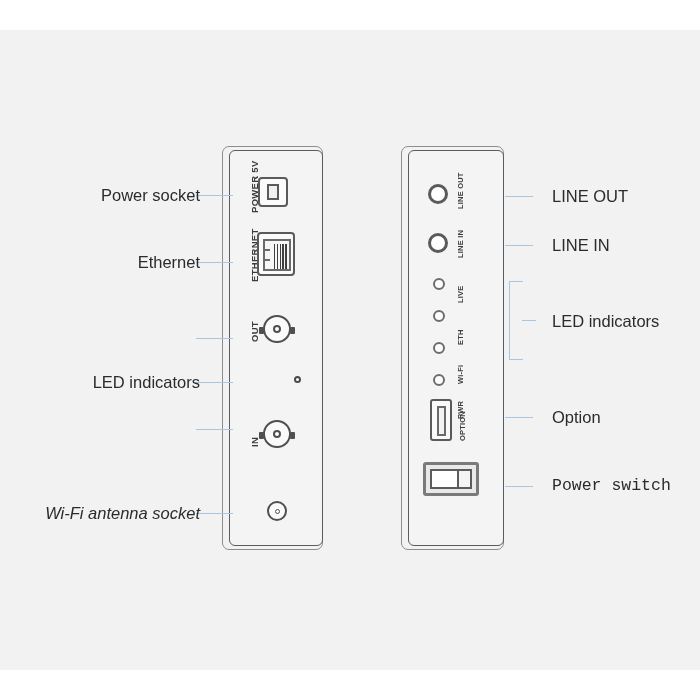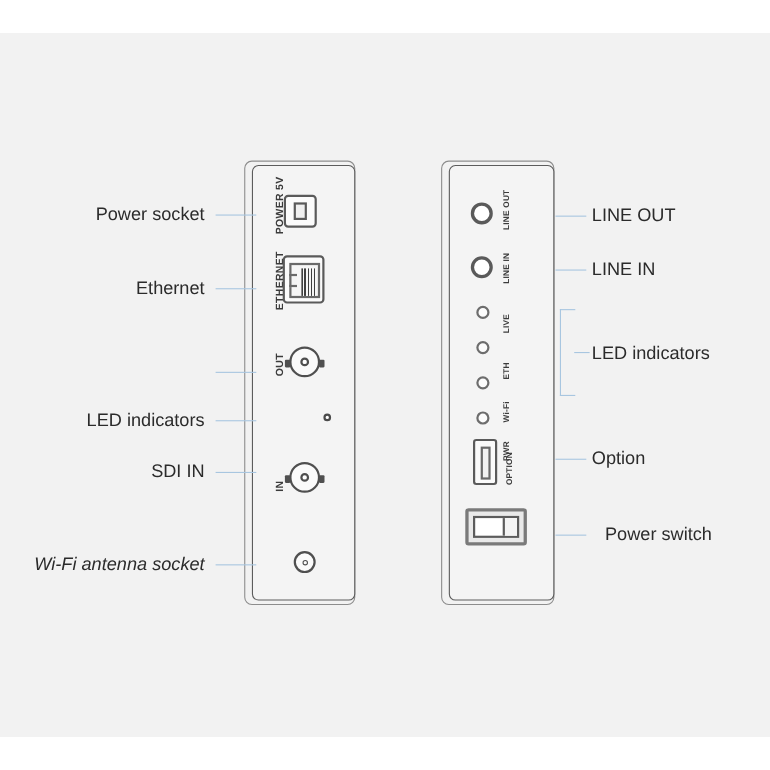--- a/index.html
+++ b/index.html
@@ -236,20 +236,21 @@
     border: 1.6px solid #a8c6e0;
     border-right: none;
     box-sizing: border-box;
   }
   .callout {
     position: absolute;
     font-size: 16.5px;
     color: #2b2b2b;
     white-space: nowrap;
     line-height: 1;
+    padding-left: 14px;
   }
   .callout.r-align { text-align: right; }
 </style>
 </head>
 <body>
 
 <div id="canvas">
 
   <div id="plate"></div>
 
@@ -320,34 +321,33 @@
 
   <div class="lead" style="left:196px; top:262px; width:37px;"></div>
   <div class="callout r-align" style="left:0px; top:254px; width:186px;">Ethernet</div>
 
   <div class="lead" style="left:196px; top:338px; width:37px;"></div>
 
   <div class="lead" style="left:196px; top:382px; width:37px;"></div>
   <div class="callout r-align" style="left:0px; top:374px; width:186px;">LED indicators</div>
 
   <div class="lead" style="left:196px; top:429px; width:37px;"></div>
-  <div class="callout r-align" style="left:0px; top:421px; width:186px;">SDI IN</div>
 
   <div class="lead" style="left:196px; top:513px; width:37px;"></div>
   <div class="callout r-align" style="left:0px; top:505px; width:186px;font-style:italic;">Wi-Fi antenna socket</div>
 
   <div class="lead" style="left:505px; top:196px; width:28px;"></div>
   <div class="callout" style="left:538px; top:188px;">LINE OUT</div>
 
   <div class="lead" style="left:505px; top:245px; width:28px;"></div>
   <div class="callout" style="left:538px; top:237px;">LINE IN</div>
 
   <div class="bracket" style="left:509px; top:281px; width:14px; height:79px;"></div>
   <div class="lead" style="left:522px; top:320px; width:14px;"></div>
   <div class="callout" style="left:538px; top:313px;">LED indicators</div>
 
   <div class="lead" style="left:505px; top:417px; width:28px;"></div>
   <div class="callout" style="left:538px; top:409px;">Option</div>
 
   <div class="lead" style="left:505px; top:486px; width:28px;"></div>
-  <div class="callout" style="left:550px; top:478px;">Power switch</div>
+  <div class="callout" style="left:538px; top:478px;font-family:Liberation Mono, monospace;">Power switch</div>
 
 </div>
 
 </body></html>

